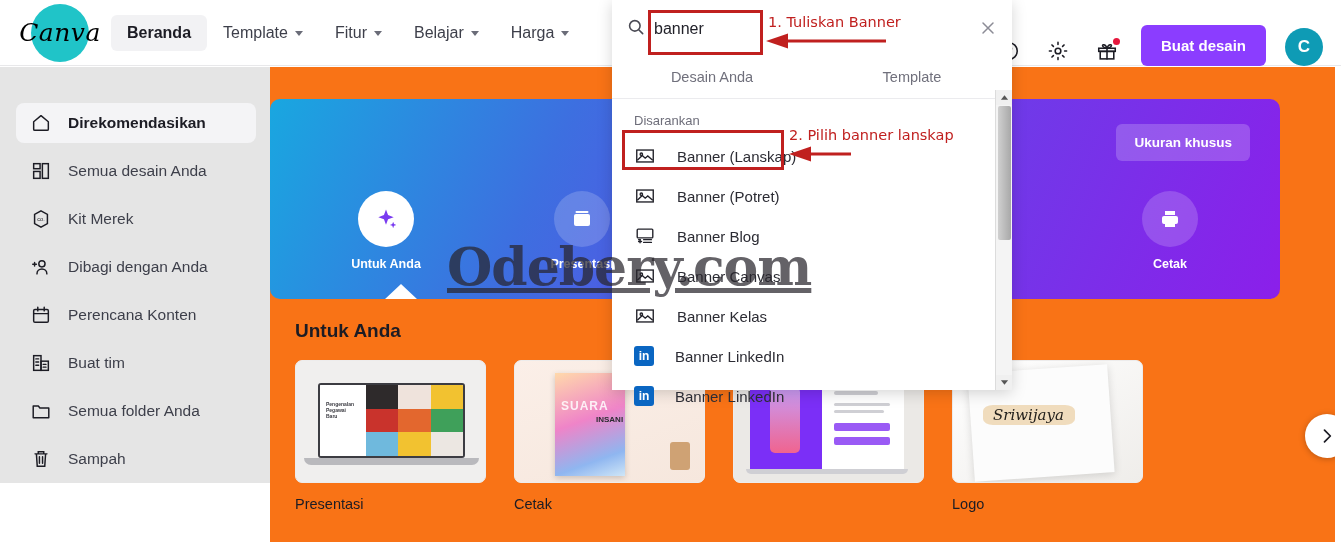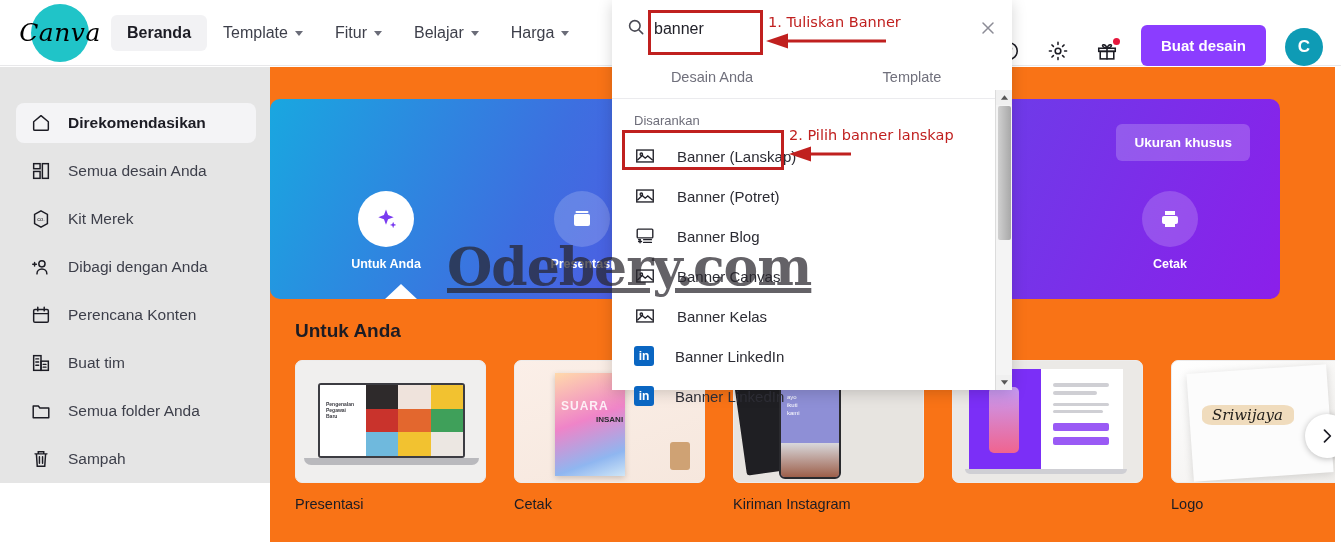--- a/index.html
+++ b/index.html
@@ -501,35 +501,20 @@
           <div class="poster-bg"></div>
           <div class="poster-card">
             <div class="poster-t1">SUARA</div>
             <div class="poster-t2">INSANI</div>
           </div>
           <div class="poster-pen"></div>
         </div>
         <div class="card-label">Cetak</div>
       </div>
 
-      <div class="card">
-        <div class="thumb">
-          <div style="position:absolute;inset:0;background:#e7e4e0"></div>
-          <div class="ig-books"></div>
-          <div class="ig-phone">
-            <div style="position:absolute;left:6px;top:24px;font-size:6px;color:#fff;line-height:8px">ayo<br>ikuti<br>kami</div>
-            <div class="ig-food"></div>
-          </div>
-          <div class="ig-overlay">
-            <div class="ig-btn" style="color:#1e7d32">▶</div>
-            <div class="ig-btn">X</div>
-          </div>
-        </div>
-        <div class="card-label">Kiriman Instagram</div>
-      </div>
 
       <div class="card">
         <div class="thumb">
           <div style="position:absolute;inset:0;background:#ebe9e6"></div>
           <div class="proto-right"></div>
           <div class="proto-left"></div>
           <div class="proto-phone"></div>
           <div class="proto-line" style="left:100px;top:22px;width:56px"></div>
           <div class="proto-line" style="left:100px;top:30px;width:44px"></div>
           <div class="proto-line" style="left:100px;top:42px;width:56px;height:3px"></div>

